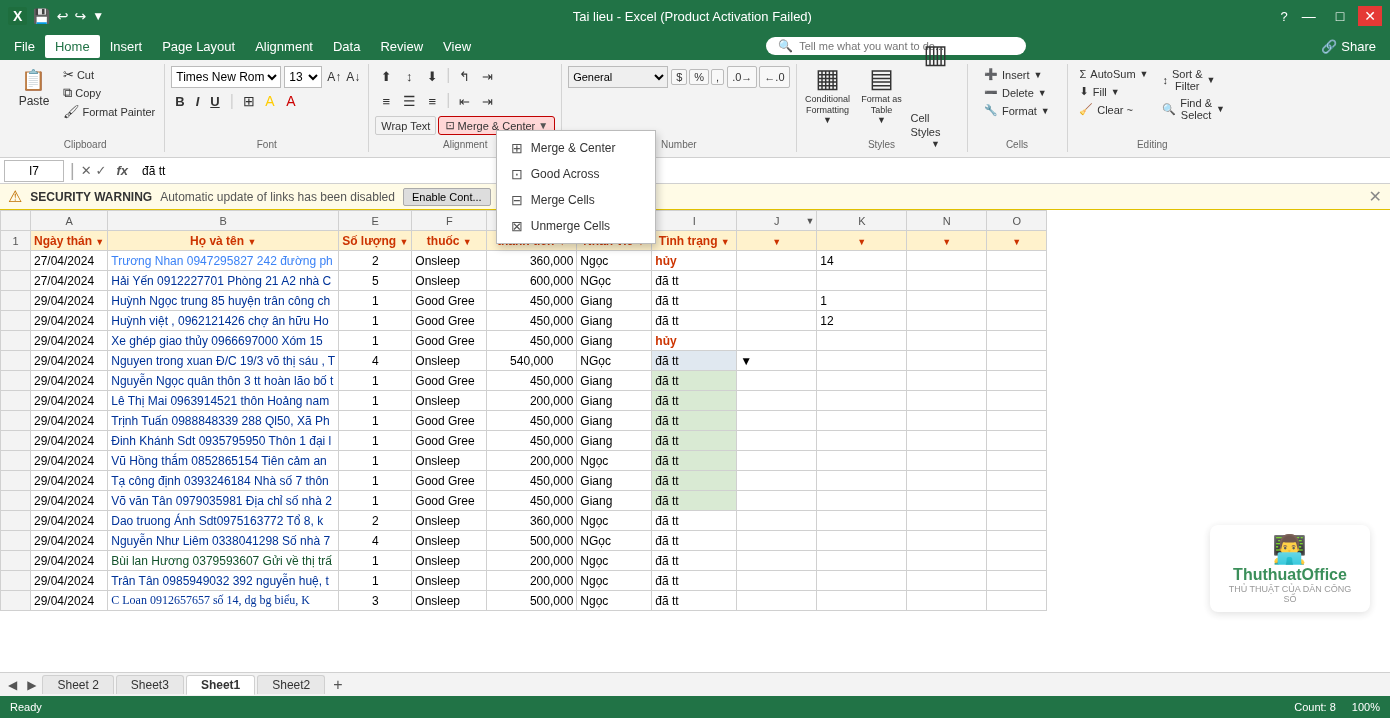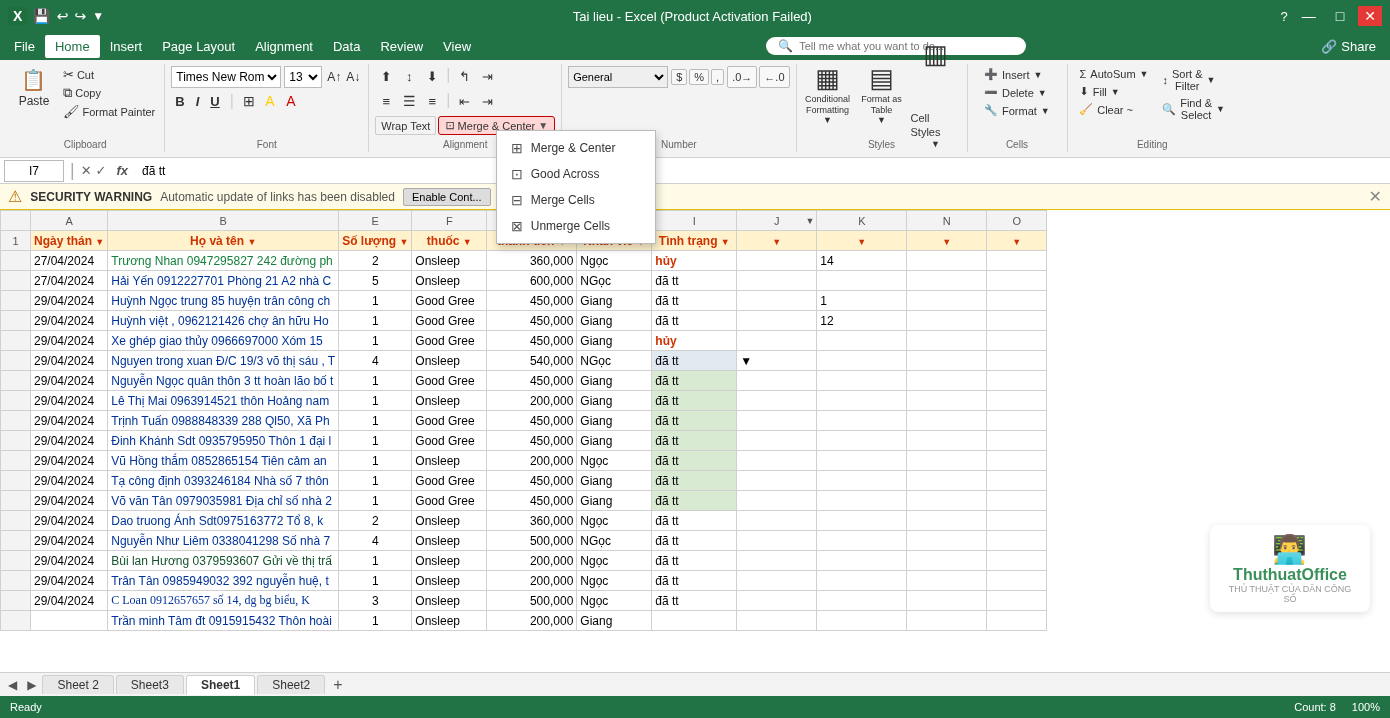--- a/index.html
+++ b/index.html
@@ -707,21 +707,21 @@
           <th style="text-align:center;background:#fff2cc;color:#cc3300;font-weight:bold;"><span style="font-size:9px;">▼</span></th>
           <th style="text-align:center;background:#fff2cc;color:#cc3300;font-weight:bold;"><span style="font-size:9px;">▼</span></th>
           <th style="text-align:center;background:#fff2cc;color:#cc3300;font-weight:bold;"><span style="font-size:9px;">▼</span></th>
           <th style="text-align:center;background:#fff2cc;color:#cc3300;font-weight:bold;"><span style="font-size:9px;">▼</span></th>
         </tr>
       </thead>
       <tbody id="sheet-body">
       <tr>
             <th class="row-h"></th>
             <td>27/04/2024</td>
-            <td style="color: #15803d;">Trương Nhan 0947295827 242 đường ph</td>
+            <td style="color: #3b82f6;">Trương Nhan 0947295827 242 đường ph</td>
             <td style="text-align: center;">2</td>
             <td>Onsleep</td>
             <td style="text-align: right;">360,000</td>
             <td>Ngọc</td>
             <td style="color: rgb(204, 51, 0); font-weight: bold;">hủy</td>
             <td></td>
             <td>14</td>
             <td></td>
             <td></td>
           </tr>
@@ -780,21 +780,21 @@
             <td></td>
             <td></td>
             <td></td>
           </tr>
           <tr>
             <th class="row-h"></th>
             <td>29/04/2024</td>
             <td style="color: rgb(0, 51, 153);">Nguyen trong xuan Đ/C 19/3 võ thị sáu , T</td>
             <td style="text-align: center;">4</td>
             <td>Onsleep</td>
-            <td style="text-align: right;">540,000</td>
+            <td style="text-align: center;">540,000</td>
             <td>NGọc</td>
             <td style="background: rgb(224, 232, 240);">đã tt</td>
             <td>▼</td>
             <td></td>
             <td></td>
             <td></td>
           </tr>
           <tr>
             <th class="row-h"></th>
             <td>29/04/2024</td>
@@ -951,34 +951,20 @@
           </tr>
           <tr>
             <th class="row-h"></th>
             <td>29/04/2024</td>
             <td style="color: rgb(0, 51, 153); font-family: Liberation Serif, serif;">C Loan 0912657657 số 14, dg bg biểu, K</td>
             <td style="text-align: center;">3</td>
             <td>Onsleep</td>
             <td style="text-align: right;">500,000</td>
             <td>Ngọc</td>
             <td>đã tt</td>
-            <td></td>
-            <td></td>
-            <td></td>
-            <td></td>
-          </tr>
-          <tr>
-            <th class="row-h"></th>
-            <td></td>
-            <td style="color: rgb(0, 51, 153);">Trần minh Tâm đt 0915915432 Thôn hoài</td>
-            <td style="text-align: center;">1</td>
-            <td>Onsleep</td>
-            <td style="text-align: right;">200,000</td>
-            <td>Giang</td>
-            <td></td>
             <td></td>
             <td></td>
             <td></td>
             <td></td>
           </tr>
         </tbody>
     </table>
   </div>
 
   <div class="watermark">

